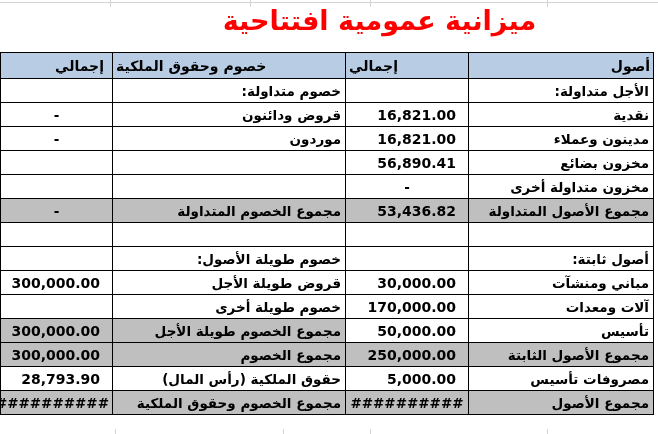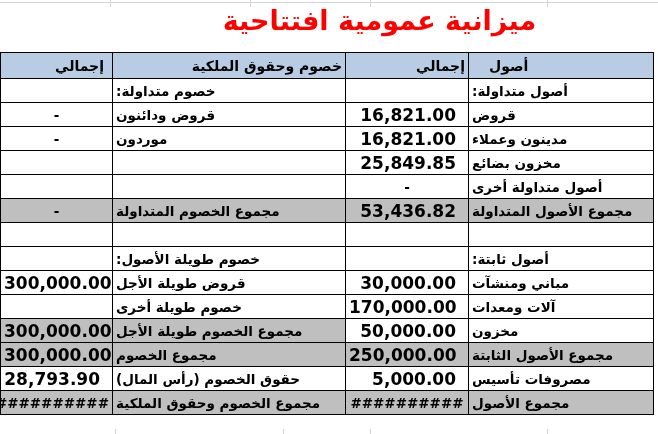--- a/index.html
+++ b/index.html
@@ -27,26 +27,26 @@
   table{position:absolute;top:52px;left:0;border-collapse:collapse;table-layout:fixed;
     width:653px;background:#ffffff;}
   col.c-assets{width:185px;}
   col.c-atotal{width:123px;}
   col.c-liab{width:233px;}
   col.c-ltotal{width:112px;}
 
   td,th{border:1px solid var(--border);height:24px;font-size:13.5px;font-weight:bold;
     color:#000;overflow:hidden;white-space:nowrap;padding:0 3px;vertical-align:middle;}
   tr.hdr td{background:var(--header-bg);height:26px;font-size:14px;}
-  td.lbl{text-align:left;padding-right:4px;}
-  td.num{direction:ltr;text-align:right;padding-right:12px;font-size:17px;}
+  td.lbl{text-align:right;padding-right:4px;}
+  td.num{direction:ltr;text-align:right;padding-right:12px;font-size:14px;}
   td.ctr{text-align:center;}
   td.gray{background:var(--total-bg);}
-  td.h-assets{text-align:left;padding-left:20px;}
-  td.h-center{text-align:right;}
+  td.h-assets{text-align:right;padding-left:20px;}
+  td.h-center{text-align:left;}
   td.h-right{text-align:right;padding-right:8px;}
 </style>
 </head>
 <body>
 
 <div class="sheet">
 
   <div class="hline"></div>
   <div class="tick top" style="left:110px"></div>
   <div class="tick top" style="left:250px"></div>
@@ -67,49 +67,49 @@
 
     <tbody>
         <tr class="hdr">
       <td class="h-assets">أصول</td>
       <td class="h-center">إجمالي</td>
       <td class="h-center">خصوم وحقوق الملكية</td>
       <td class="h-right">إجمالي</td>
     </tr>
 
     <tr>
-      <td class="lbl">أصول متداولة:</td>
+      <td class="lbl">الأجل متداولة:</td>
       <td class="num"></td>
       <td class="lbl">خصوم متداولة:</td>
       <td class="num"></td>
     </tr>
 
     <tr>
-      <td class="lbl">قروض</td>
+      <td class="lbl">نقدية</td>
       <td class="num">16,821.00</td>
       <td class="lbl">قروض ودائنون</td>
       <td class="ctr">-</td>
     </tr>
 
     <tr>
       <td class="lbl">مدينون وعملاء</td>
       <td class="num">16,821.00</td>
       <td class="lbl">موردون</td>
       <td class="ctr">-</td>
     </tr>
 
     <tr>
       <td class="lbl">مخزون بضائع</td>
-      <td class="num">25,849.85</td>
+      <td class="num">56,890.41</td>
       <td class="lbl"></td>
       <td class="num"></td>
     </tr>
 
     <tr>
-      <td class="lbl">أصول متداولة أخرى</td>
+      <td class="lbl">مخزون متداولة أخرى</td>
       <td class="ctr">-</td>
       <td class="lbl"></td>
       <td class="num"></td>
     </tr>
 
     <tr>
       <td class="lbl gray">مجموع الأصول المتداولة</td>
       <td class="num gray">53,436.82</td>
       <td class="lbl gray">مجموع الخصوم المتداولة</td>
       <td class="ctr gray">-</td>
@@ -137,37 +137,37 @@
     </tr>
 
     <tr>
       <td class="lbl">آلات ومعدات</td>
       <td class="num">170,000.00</td>
       <td class="lbl">خصوم طويلة أخرى</td>
       <td class="num"></td>
     </tr>
 
     <tr>
-      <td class="lbl">مخزون</td>
+      <td class="lbl">تأسيس</td>
       <td class="num">50,000.00</td>
       <td class="lbl gray">مجموع الخصوم طويلة الأجل</td>
       <td class="num gray">300,000.00</td>
     </tr>
 
     <tr>
       <td class="lbl gray">مجموع الأصول الثابتة</td>
       <td class="num gray">250,000.00</td>
       <td class="lbl gray">مجموع الخصوم</td>
       <td class="num gray">300,000.00</td>
     </tr>
 
     <tr>
       <td class="lbl">مصروفات تأسيس</td>
       <td class="num">5,000.00</td>
-      <td class="lbl">حقوق الخصوم (رأس المال)</td>
+      <td class="lbl">حقوق الملكية (رأس المال)</td>
       <td class="num">28,793.90</td>
     </tr>
 
     <tr>
       <td class="lbl gray">مجموع الأصول</td>
       <td class="ctr gray">##########</td>
       <td class="lbl gray">مجموع الخصوم وحقوق الملكية</td>
       <td class="ctr gray">##########</td>
     </tr>
   </tbody>

